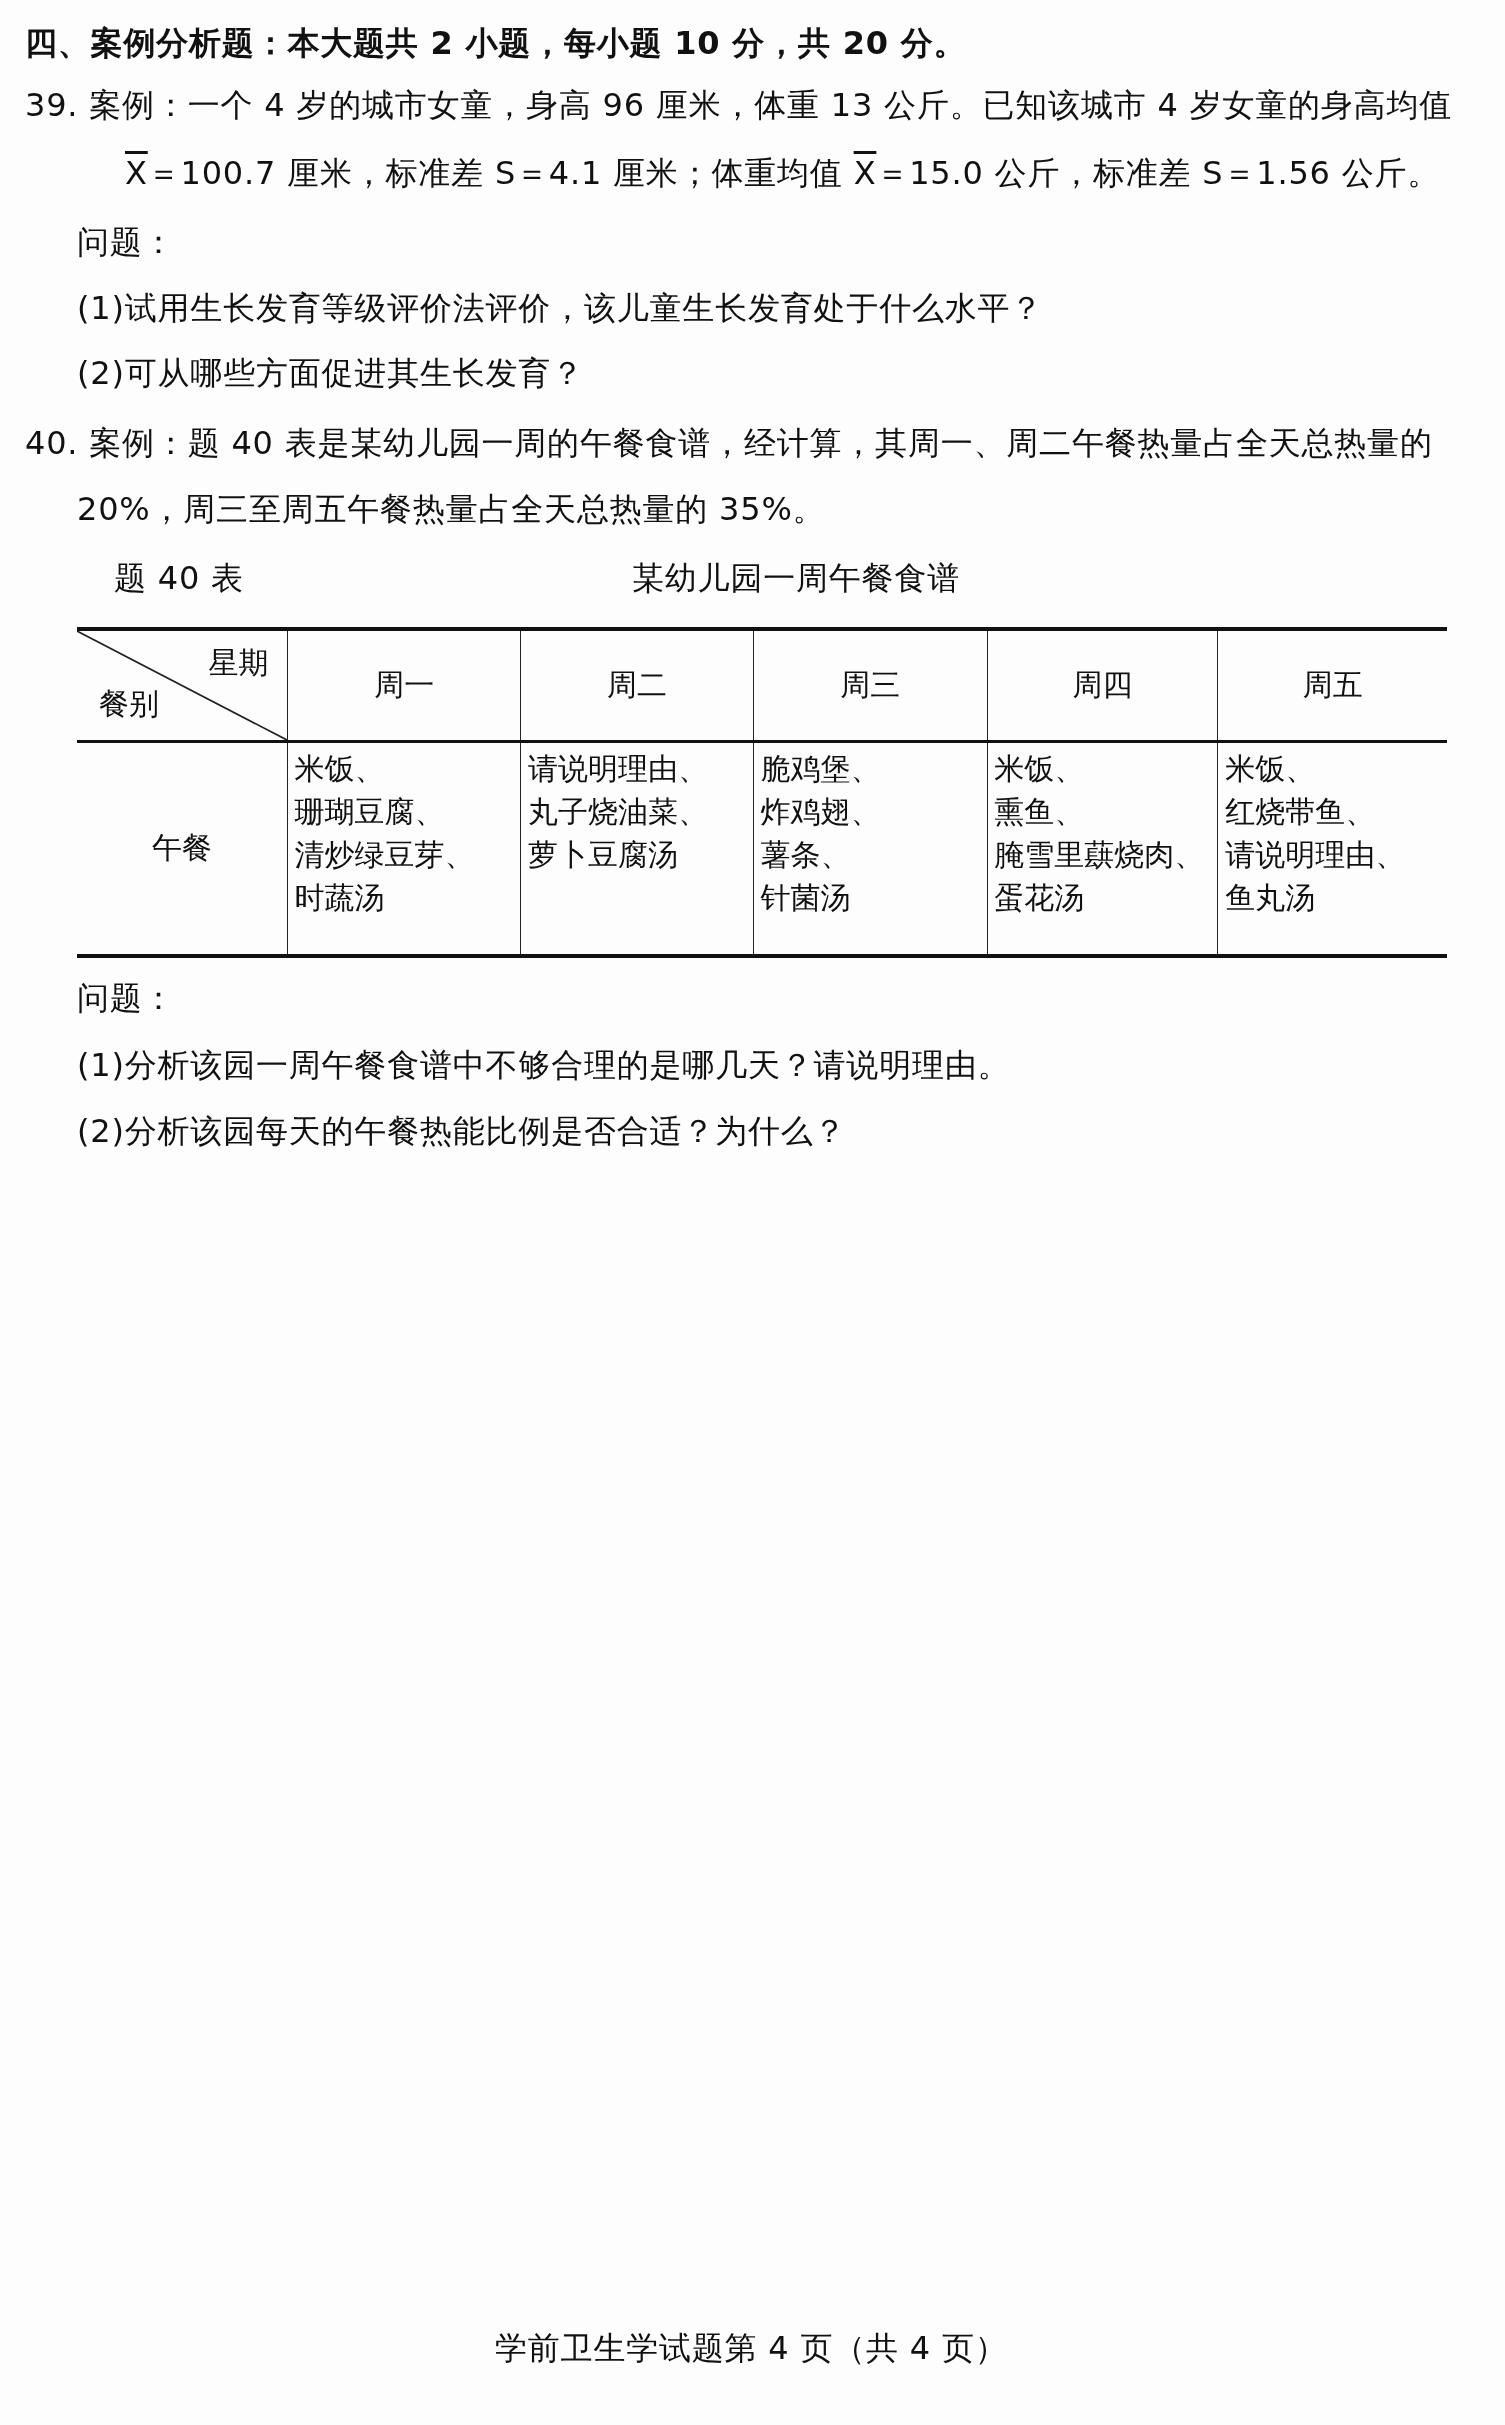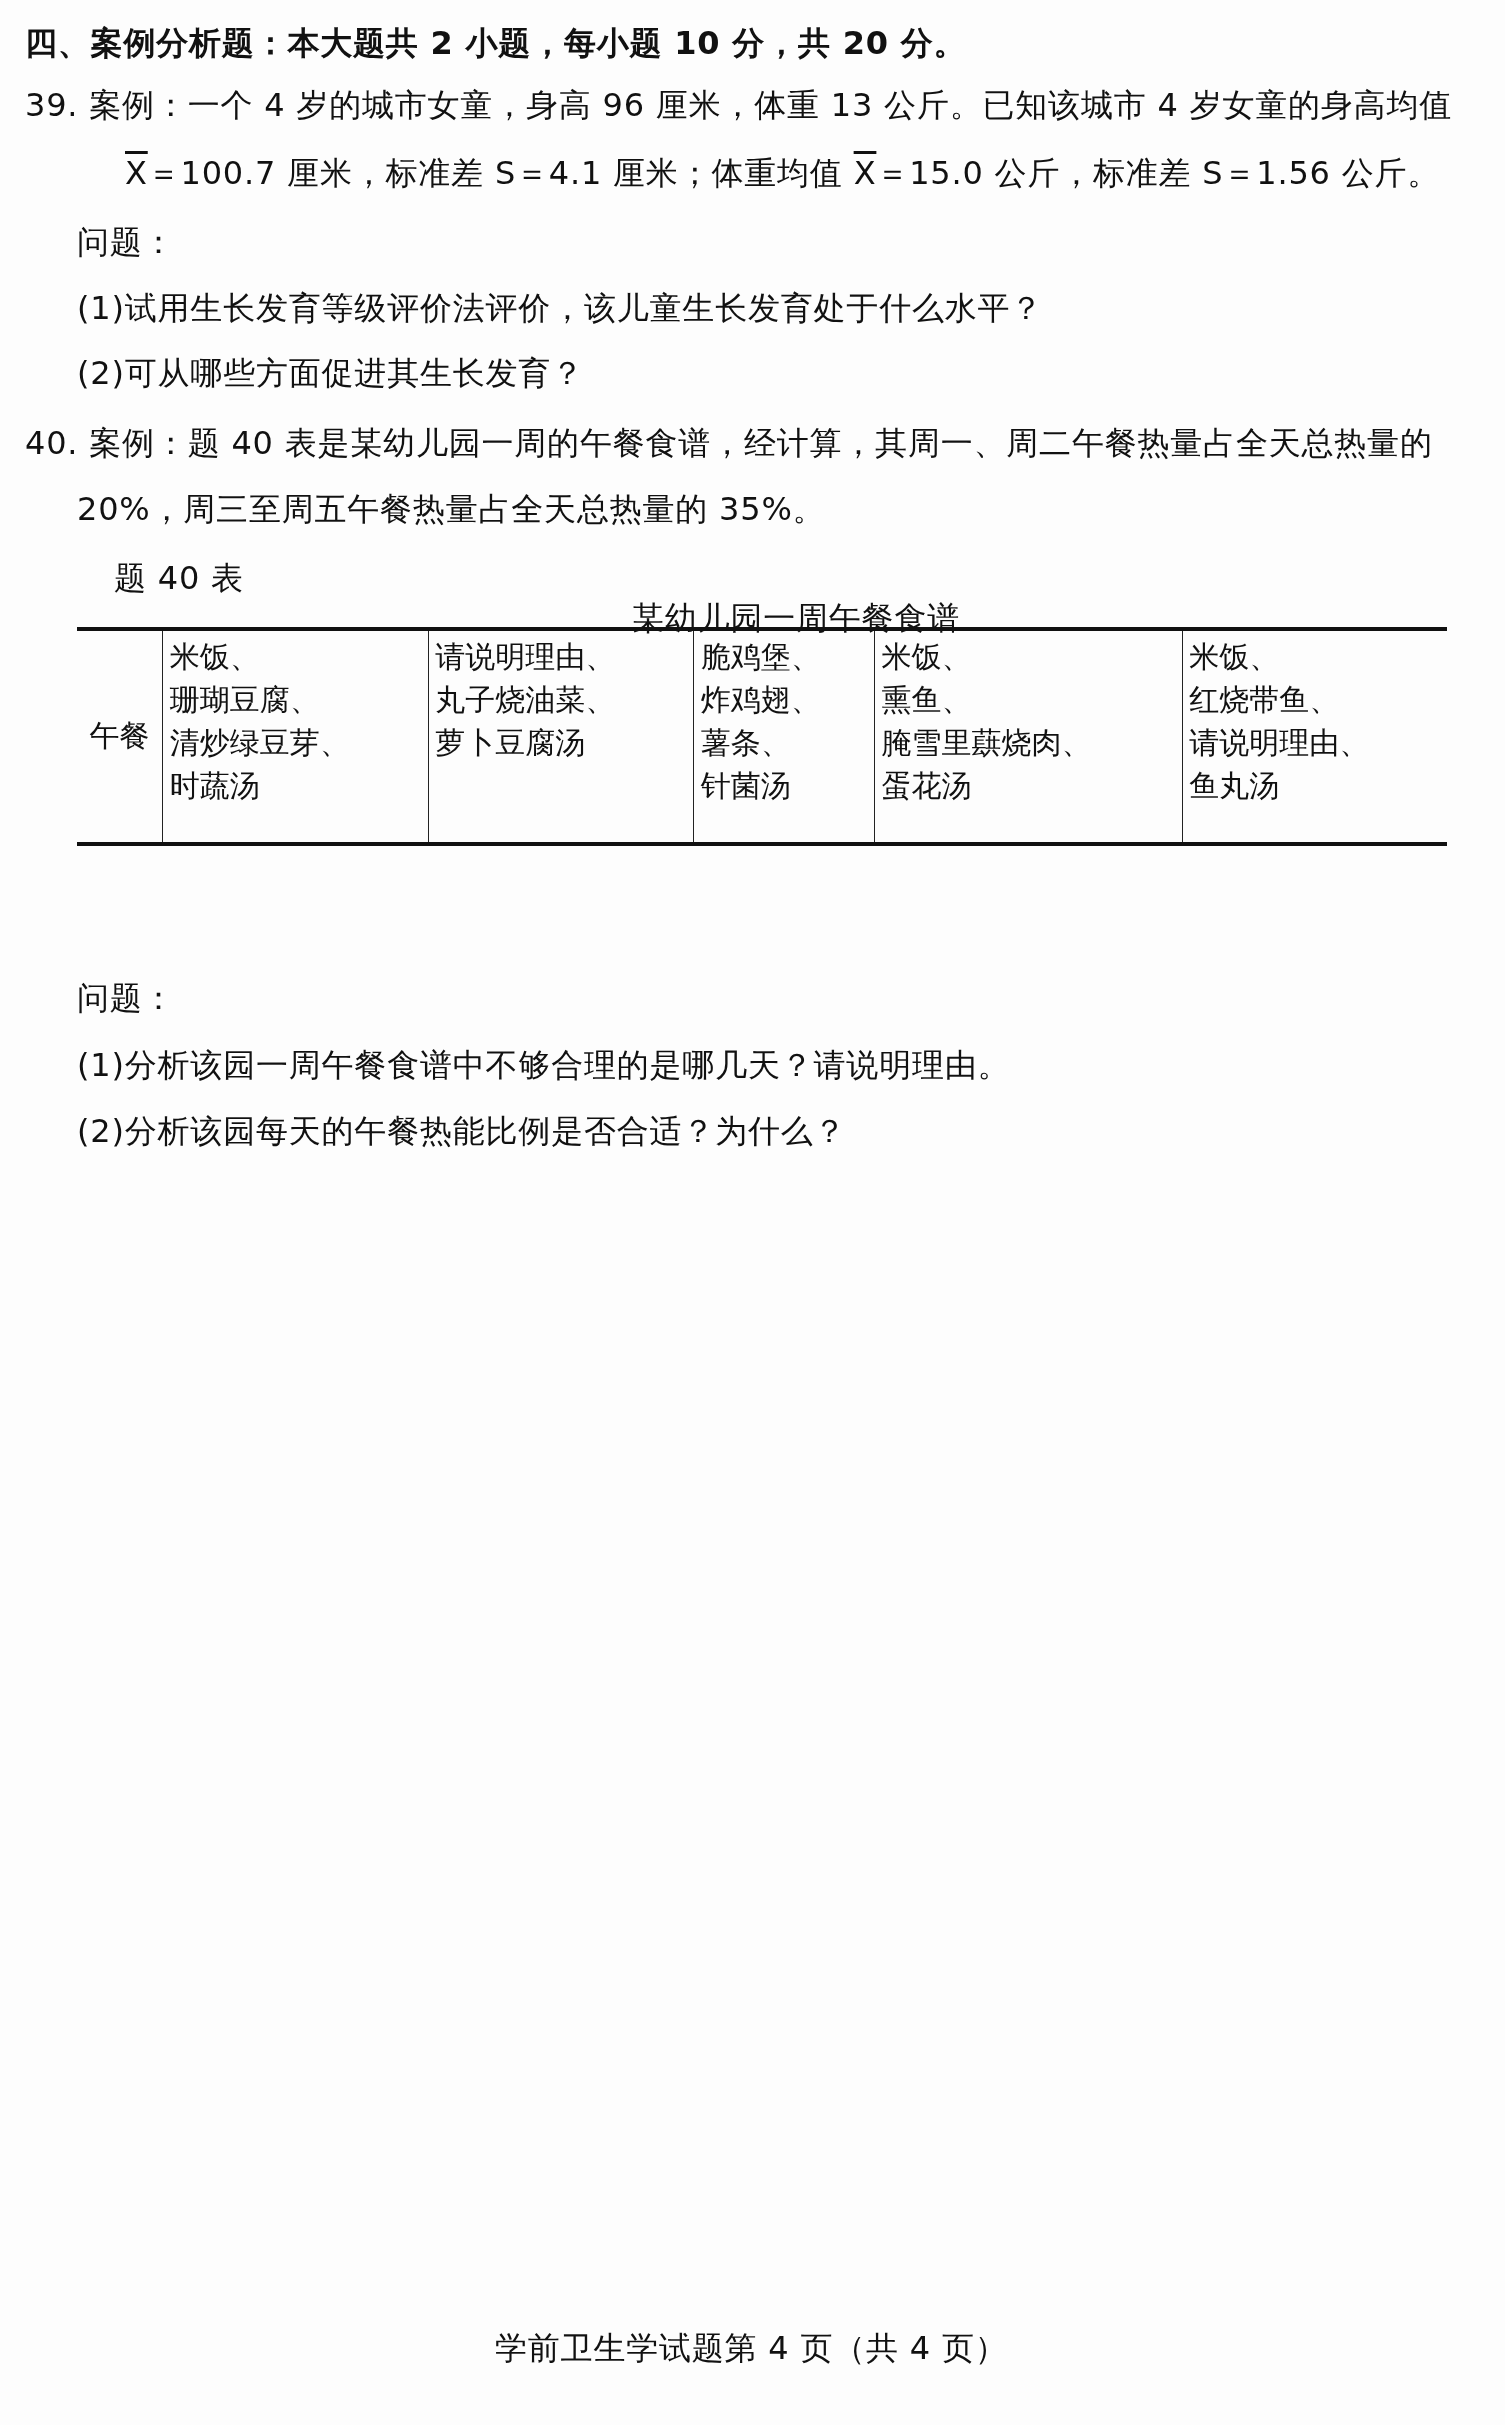--- a/index.html
+++ b/index.html
@@ -39,24 +39,38 @@
   <span class="xbar">X</span><span>＝100.7 厘米，标准差 S＝4.1 厘米；体重均值 </span><span class="xbar">X</span><span>＝15.0 公斤，标准差 S＝1.56 公斤。</span>
 </div>
 <div class="line" style="left:77px; top:224px;">问题：</div>
 <div class="line" style="left:77px; top:290px;">(1)试用生长发育等级评价法评价，该儿童生长发育处于什么水平？</div>
 <div class="line" style="left:77px; top:355px;">(2)可从哪些方面促进其生长发育？</div>
 
 <div class="line" style="left:25px; top:425px;text-align:center;">40. 案例：题 40 表是某幼儿园一周的午餐食谱，经计算，其周一、周二午餐热量占全天总热量的</div>
 <div class="line" style="left:77px; top:491px;">20%，周三至周五午餐热量占全天总热量的 35%。</div>
 
 <div class="line" style="left:114px; top:560px;">题 40 表</div>
-<div class="line" style="left:632px; top:560px;margin-top:40px;">某幼儿园一周午餐食谱</div>
+<div class="line" style="left:632px; top:560px;">某幼儿园一周午餐食谱</div>
 
 <table class="menu">
   <tbody>
+      <tr class="head">
+    <th class="diag">
+      <svg viewBox="0 0 253 130" preserveAspectRatio="none">
+        <line x1="0" y1="0" x2="253" y2="130" stroke="#222" stroke-width="2"></line>
+      </svg>
+      <span class="top">星期</span>
+      <span class="bot">餐别</span>
+    </th>
+    <th class="day" style="width:233px;">周一</th>
+    <th class="day" style="width:232px;">周二</th>
+    <th class="day" style="width:234px;">周三</th>
+    <th class="day" style="width:230px;">周四</th>
+    <th class="day" style="width:229px;">周五</th>
+  </tr>
   <tr class="body">
     <td class="meal">午餐</td>
     <td class="dishes">
       <div>米饭、</div>
       <div>珊瑚豆腐、</div>
       <div>清炒绿豆芽、</div>
       <div>时蔬汤</div>
     </td>
     <td class="dishes">
       <div>请说明理由、</div>

